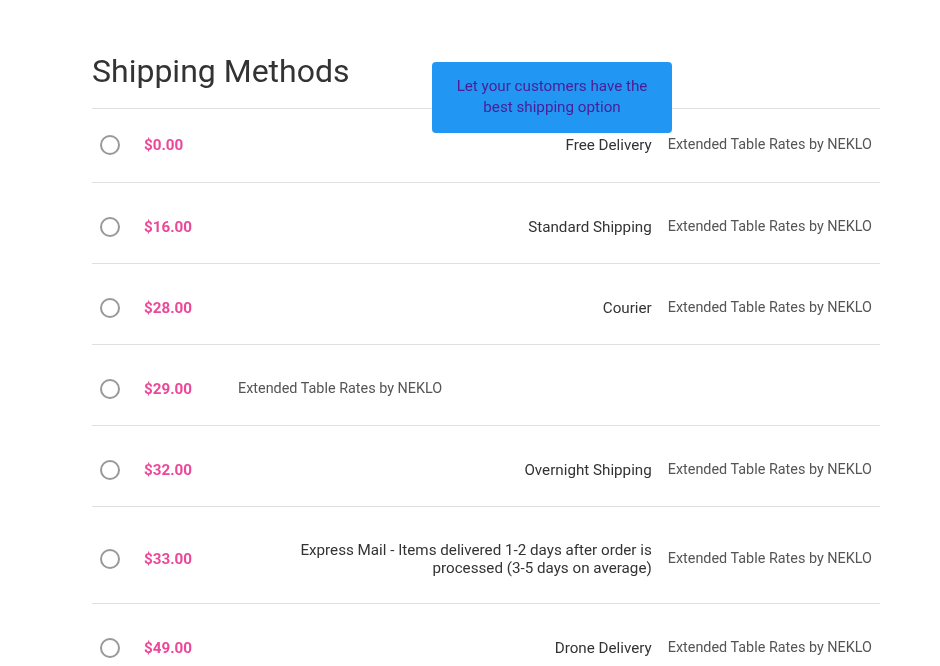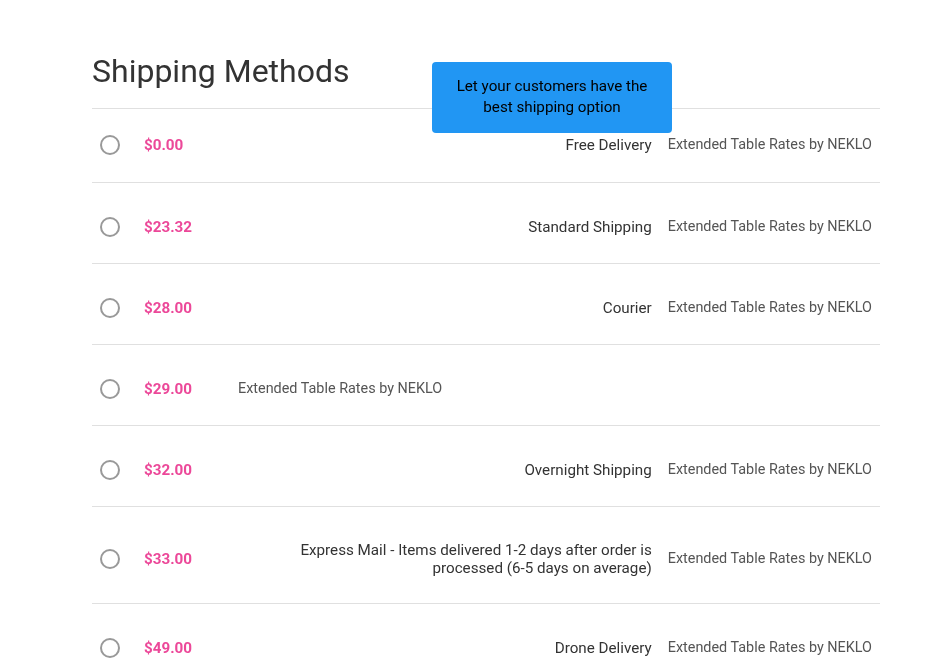--- a/index.html
+++ b/index.html
@@ -26,21 +26,21 @@
 
     .page-title {
       font-size: 2rem;
       font-weight: 400;
       color: #333;
       line-height: 1.2;
     }
 
     .tooltip-bubble {
       background-color: #2196F3;
-      color: #000000;
+      color: #4c1d95;
       border-radius: 4px;
       padding: 14px 18px;
       font-size: 0.95rem;
       line-height: 1.4;
       max-width: 240px;
       position: absolute;
       left: 340px;
       top: 10px;
       text-align: center;
     }
@@ -107,21 +107,21 @@
 
 <div class="shipping-list">
 <div class="shipping-row">
       <input type="radio" class="radio-btn" name="shipping" style="">
       <span class="price">$0.00</span>
       <span class="method-name">Free Delivery</span>
       <span class="provider">Extended Table Rates by NEKLO</span>
     </div>
     <div class="shipping-row">
       <input type="radio" class="radio-btn" name="shipping" style="">
-      <span class="price">$23.32</span>
+      <span class="price">$16.00</span>
       <span class="method-name">Standard Shipping</span>
       <span class="provider">Extended Table Rates by NEKLO</span>
     </div>
     <div class="shipping-row">
       <input type="radio" class="radio-btn" name="shipping" style="">
       <span class="price">$28.00</span>
       <span class="method-name">Courier</span>
       <span class="provider">Extended Table Rates by NEKLO</span>
     </div>
     <div class="shipping-row">
@@ -131,21 +131,21 @@
     </div>
     <div class="shipping-row">
       <input type="radio" class="radio-btn" name="shipping" style="">
       <span class="price">$32.00</span>
       <span class="method-name">Overnight Shipping</span>
       <span class="provider">Extended Table Rates by NEKLO</span>
     </div>
     <div class="shipping-row">
       <input type="radio" class="radio-btn" name="shipping" style="">
       <span class="price">$33.00</span>
-      <span class="method-name">Express Mail - Items delivered 1-2 days after order is processed (6-5 days on average)</span>
+      <span class="method-name">Express Mail - Items delivered 1-2 days after order is processed (3-5 days on average)</span>
       <span class="provider">Extended Table Rates by NEKLO</span>
     </div>
     <div class="shipping-row">
       <input type="radio" class="radio-btn" name="shipping" style="">
       <span class="price">$49.00</span>
       <span class="method-name">Drone Delivery</span>
       <span class="provider">Extended Table Rates by NEKLO</span>
     </div>
   </div>
 

